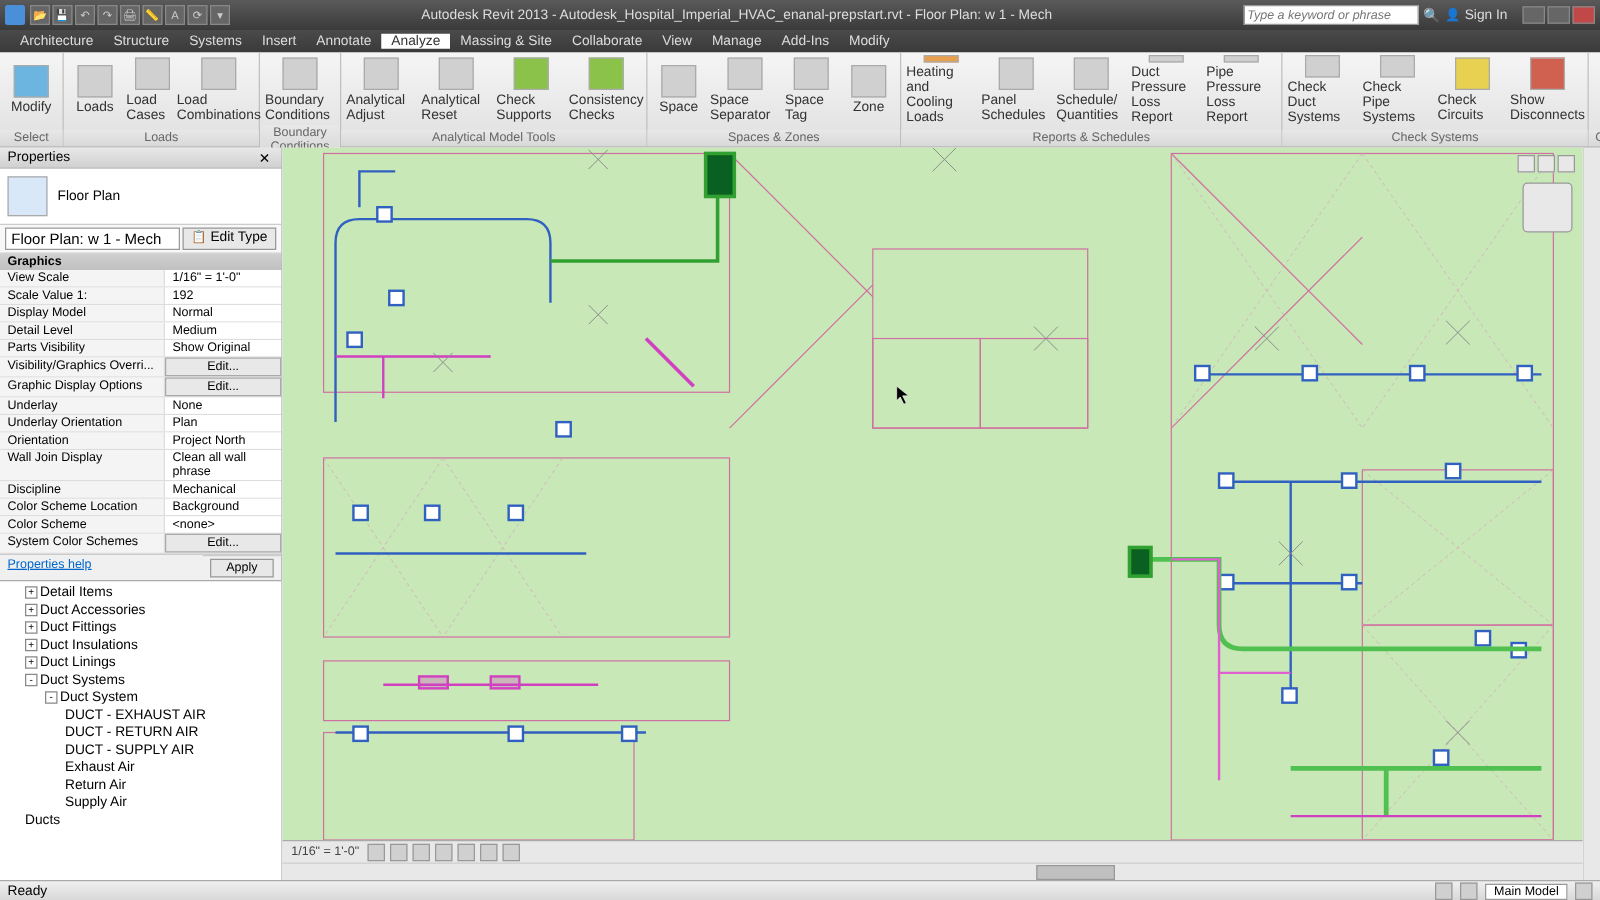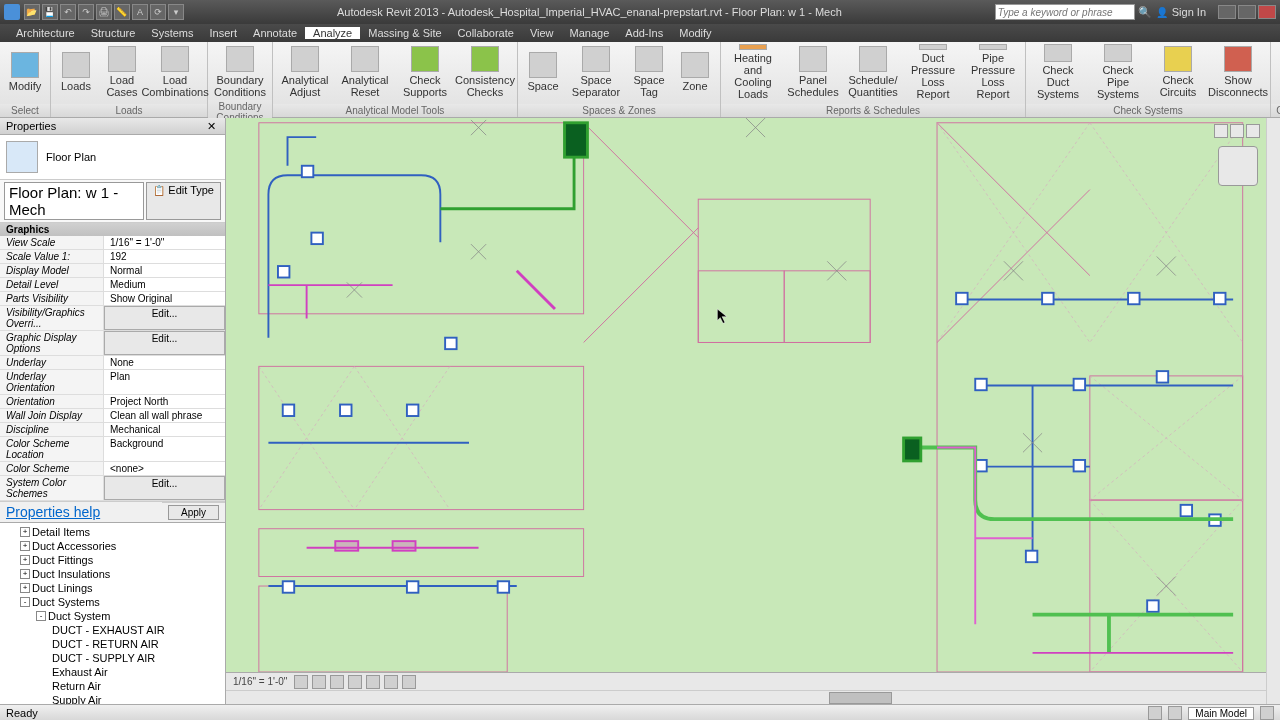--- a/index.html
+++ b/index.html
@@ -20,50 +20,50 @@
 
 
 .menu-bar { height:18px; background:linear-gradient(#4a4a4a,#3a3a3a); display:flex; align-items:center; padding:0 8px; }
 .menu-item { color:#ddd; padding:0 8px; font-size:11px; }
 .menu-item.active { background:#fff; color:#333; }
 
 
 .ribbon { height:76px; background:linear-gradient(#f5f5f5,#e0e0e0); border-bottom:1px solid #aaa; display:flex; }
 .ribbon-group { border-right:1px solid #c0c0c0; display:flex; flex-direction:column; padding:2px 4px; }
 .ribbon-buttons { display:flex; gap:4px; flex:1; align-items:flex-start; }
-.ribbon-btn { display:flex; flex-direction:column; align-items:center; justify-content:center; width:42px; height:56px; font-size:10px; text-align:center; line-height:1.1; color:#333; }
+.ribbon-btn { display:flex; flex-direction:column; align-items:center; justify-content:center; width:42px; height:56px; font-size:10px; text-align:left; line-height:1.1; color:#333; }
 .ribbon-btn.wide { width:56px; }
 .ribbon-btn-icon { width:28px; height:26px; background:#d0d0d0; border:1px solid #aaa; margin-bottom:2px; }
 .ribbon-btn-icon.green { background:#8bc34a; }
 .ribbon-btn-icon.blue { background:#6bb5e0; }
 .ribbon-btn-icon.orange { background:#e8a050; }
 .ribbon-btn-icon.red { background:#d06050; }
 .ribbon-btn-icon.yellow { background:#e8d050; }
 .ribbon-group-label { font-size:10px; color:#666; text-align:center; padding:1px 0; background:linear-gradient(#e8e8e8,#d8d8d8); margin:0 -4px -2px -4px; }
 
 
 .main { flex:1; display:flex; overflow:hidden; }
 
 
 .left-panel { width:226px; background:#f0f0f0; border-right:1px solid #aaa; display:flex; flex-direction:column; }
 .panel-header { background:linear-gradient(#e8e8e8,#d0d0d0); border-bottom:1px solid #aaa; padding:2px 6px; font-size:11px; display:flex; justify-content:space-between; }
 .panel-header .x { width:12px; height:12px; }
 .type-selector { display:flex; align-items:center; padding:6px; background:#fff; border-bottom:1px solid #ccc; }
 .type-icon { width:32px; height:32px; background:#d8e8f8; border:1px solid #aaa; margin-right:8px; }
 .type-name { font-size:11px; }
 .instance-row { display:flex; padding:2px 4px; border-bottom:1px solid #ccc; background:#f8f8f8; }
-.instance-combo { flex:1; border:1px solid #999; background:#fff; padding:1px 4px; font-size:15px; }
+.instance-combo { flex:1; border:1px solid #999; background:#fff; padding:1px 4px; font-size:12px; }
 .edit-type-btn { border:1px solid #999; background:#e8e8e8; padding:1px 6px; font-size:10px; margin-left:2px; }
 .props-section { background:linear-gradient(#d0d0d0,#c0c0c0); padding:1px 6px; font-weight:bold; font-size:10px; }
 .props-table { flex:0 0 auto; }
 .props-row { display:flex; border-bottom:1px solid #ddd; }
-.props-key { width:104px; padding:1px 6px; font-size:10px; background:#f4f4f4; border-right:1px solid #ddd;font-style:italic; }
+.props-key { width:132px; padding:1px 6px; font-size:10px; background:#f4f4f4; border-right:1px solid #ddd; }
 .props-val { flex:1; padding:1px 6px; font-size:10px; background:#fff; }
 .props-val.btn { text-align:center; background:#e8e8e8; border:1px solid #aaa; }
-.props-help { padding:2px 6px; color:#0066cc; text-decoration:underline; font-size:14px; }
+.props-help { padding:2px 6px; color:#0066cc; text-decoration:underline; font-size:10px; }
 .apply-row { display:flex; justify-content:flex-end; padding:2px 6px; border-top:1px solid #ccc; }
 .apply-btn { border:1px solid #999; background:#e8e8e8; padding:1px 12px; font-size:10px; }
 
 
 .browser { flex:1; overflow:auto; background:#fff; border-top:1px solid #aaa; }
 .browser-header { background:linear-gradient(#d8d8d8,#c8c8c8); padding:2px 6px; font-size:10px; border-bottom:1px solid #aaa; }
 .tree { padding:2px; }
 .tree-item { display:flex; align-items:center; padding:0 2px; font-size:10px; line-height:14px; }
 .tree-toggle { width:10px; height:10px; border:1px solid #888; background:#fff; font-size:8px; display:flex; align-items:center; justify-content:center; margin-right:2px; }
 .tree-item.l1 { padding-left:18px; }

